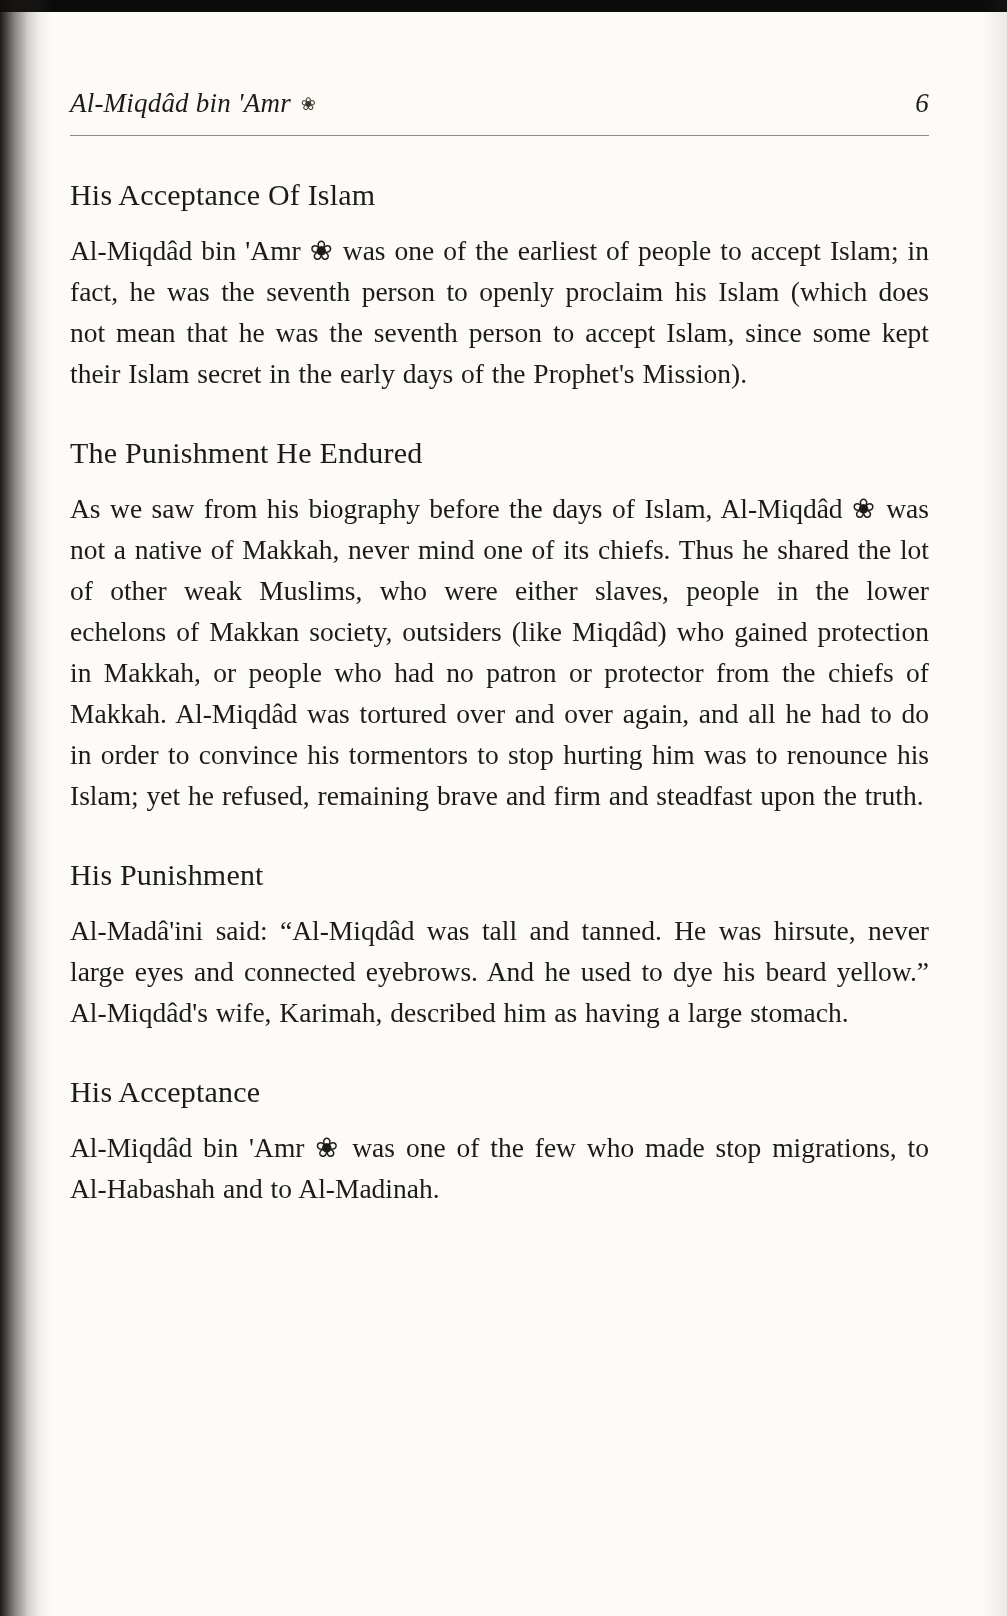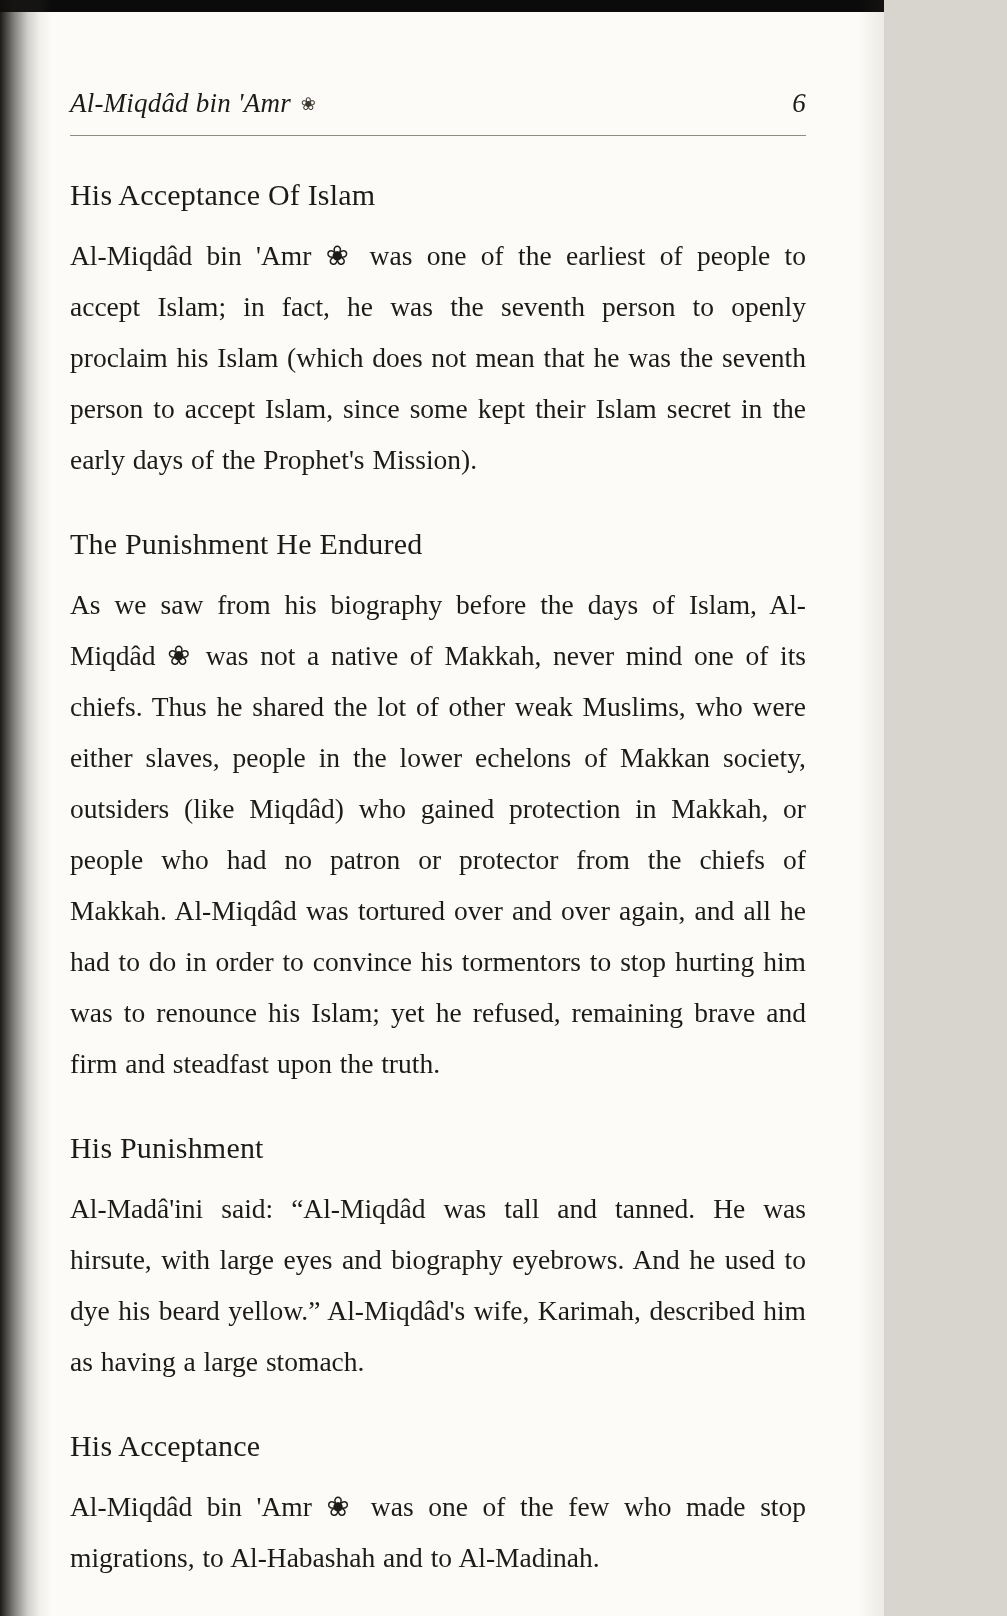--- a/index.html
+++ b/index.html
@@ -2,21 +2,21 @@
 <html><head>
 <meta charset="utf-8">
 <style>
   html, body {
     margin: 0;
     padding: 0;
     background: #d8d5cf;
   }
   .scan {
     position: relative;
-    width: 884px;
+    width: 1007px;
     height: 1616px;
     background: #fcfbf7;
     overflow: hidden;
     font-family: "Liberation Serif", "DejaVu Serif", serif;
     color: #1c1b19;
   }
   
   .edge-top {
     position: absolute;
     top: 0; left: 0; right: 0;
@@ -74,21 +74,21 @@
     margin: 16px 0 0 0;
   }
   h2.section-heading {
     font-size: 30px;
     font-weight: normal;
     margin: 42px 0 0 0;
     letter-spacing: 0.2px;
   }
   p.body-para {
     font-size: 27.5px;
-    line-height: 51px;
+    line-height: 41px;
     margin: 18px 0 0 0;
     text-align: justify;
     text-justify: inter-word;
     word-spacing: 1px;
   }
 </style>
 </head>
 <body>
 
 <div class="scan">
@@ -105,21 +105,21 @@
     </div>
     <hr class="head-rule">
 
     <h2 class="section-heading">His Acceptance Of Islam</h2>
     <p class="body-para">Al-Miqdâd bin 'Amr ❀ was one of the earliest of people to accept Islam; in fact, he was the seventh person to openly proclaim his Islam (which does not mean that he was the seventh person to accept Islam, since some kept their Islam secret in the early days of the Prophet's Mission).</p>
 
     <h2 class="section-heading">The Punishment He Endured</h2>
     <p class="body-para">As we saw from his biography before the days of Islam, Al-Miqdâd ❀ was not a native of Makkah, never mind one of its chiefs. Thus he shared the lot of other weak Muslims, who were either slaves, people in the lower echelons of Makkan society, outsiders (like Miqdâd) who gained protection in Makkah, or people who had no patron or protector from the chiefs of Makkah. Al-Miqdâd was tortured over and over again, and all he had to do in order to convince his tormentors to stop hurting him was to renounce his Islam; yet he refused, remaining brave and firm and steadfast upon the truth.</p>
 
     <h2 class="section-heading">His Punishment</h2>
-    <p class="body-para">Al-Madâ'ini said: “Al-Miqdâd was tall and tanned. He was hirsute, with large eyes and biography eyebrows. And he used to dye his beard yellow.” Al-Miqdâd's wife, Karimah, described him as having a large stomach.</p>
+    <p class="body-para">Al-Madâ'ini said: “Al-Miqdâd was tall and tanned. He was hirsute, never large eyes and connected eyebrows. And he used to dye his beard yellow.” Al-Miqdâd's wife, Karimah, described him as having a large stomach.</p>
 
     <h2 class="section-heading">His Acceptance</h2>
     <p class="body-para">Al-Miqdâd bin 'Amr ❀ was one of the few who made stop migrations, to Al-Habashah and to Al-Madinah.</p>
 
   </div>
 
   <div class="edge-left"></div>
   <div class="edge-right"></div>
 </div>
 

